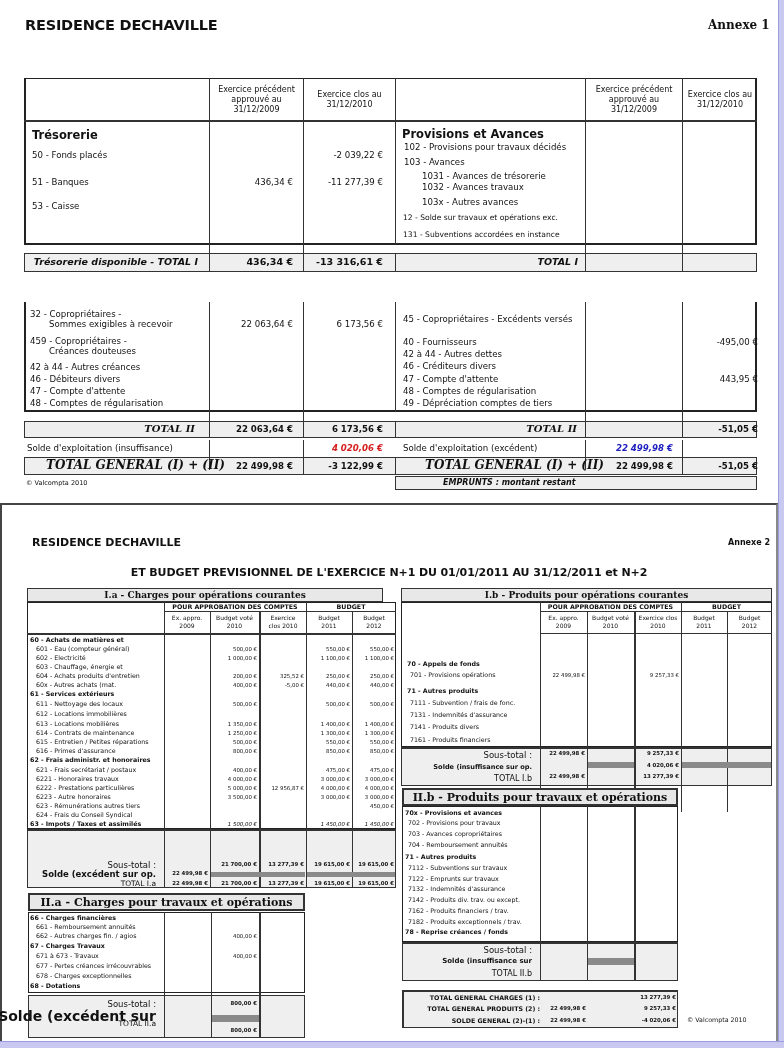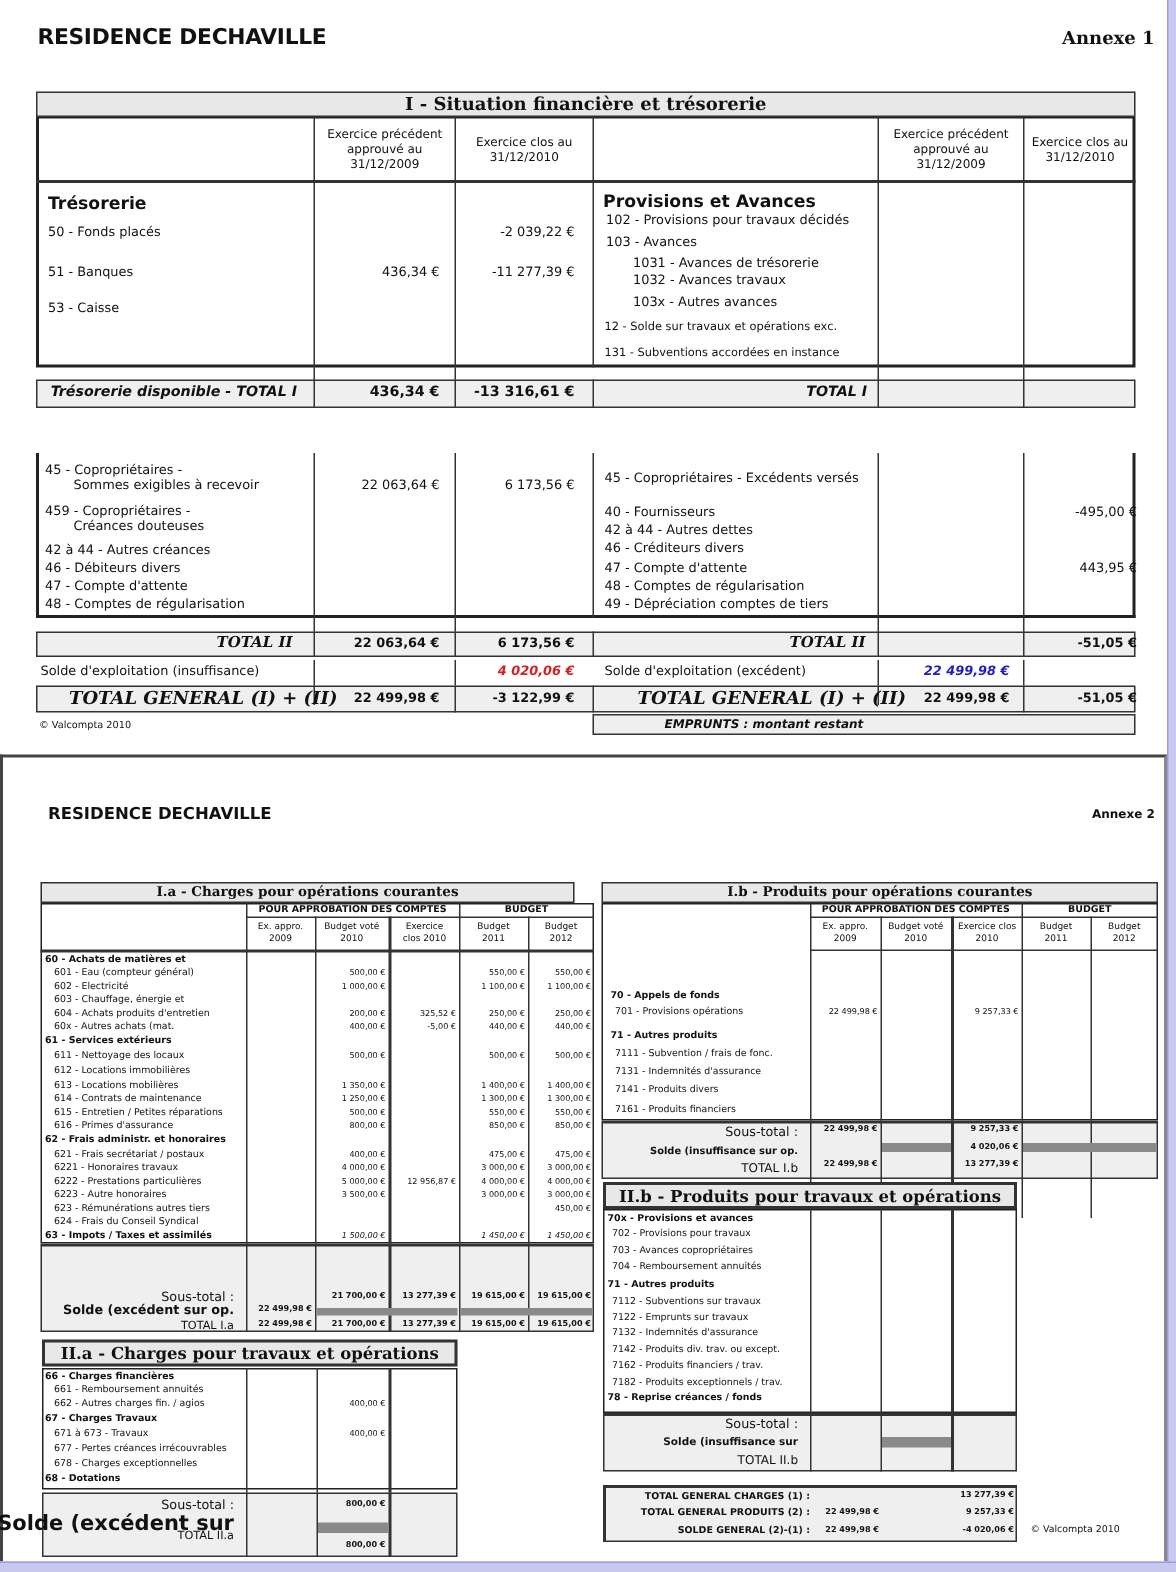--- a/index.html
+++ b/index.html
@@ -29,21 +29,20 @@
 </style>
 </head>
 <body>
 
 <div class="scrollbar"></div>
 
 <div class="page1">
   <div class="abs t-res1">RESIDENCE DECHAVILLE</div>
   <div class="abs t-annexe1">Annexe 1</div>
 
-  <div class="hdr" style="left:24px;top:61px;width:733px;height:17px;font-size:12px;line-height:15px">I - Situation financière et trésorerie</div>
 
   <div class="box" style="left:24px;top:78px;width:733px;height:167px;border-width:1px 2px 2px 2px"></div>
   <div class="hline" style="left:24px;top:120px;width:733px;height:2px"></div>
   <div class="vline" style="left:209px;top:78px;height:167px"></div>
   <div class="vline" style="left:303px;top:78px;height:167px"></div>
   <div class="vline" style="left:395px;top:78px;height:167px"></div>
   <div class="vline" style="left:585px;top:78px;height:167px"></div>
   <div class="vline" style="left:682px;top:78px;height:167px"></div>
 
   <div class="ch" style="left:210px;top:85px;width:93px">
@@ -93,21 +92,21 @@
   <div class="num b" style="right:395px;top:256px;font-size:9.5px">-13 316,61 €</div>
   <div class="txt b i" style="right:200px;top:256px;font-size:9.5px">TOTAL I</div>
 
   <div class="box" style="left:24px;top:302px;width:733px;height:110px;border-width:0 2px 2px 2px"></div>
   <div class="vline" style="left:209px;top:302px;height:130px"></div>
   <div class="vline" style="left:303px;top:302px;height:130px"></div>
   <div class="vline" style="left:395px;top:302px;height:110px"></div>
   <div class="vline" style="left:585px;top:302px;height:130px"></div>
   <div class="vline" style="left:682px;top:302px;height:130px"></div>
 
-  <div class="txt" style="left:30px;top:309px">45 - Copropriétaires -</div>
+  <div class="txt" style="left:30px;top:309px">32 - Copropriétaires -</div>
   <div class="txt" style="left:49px;top:319px">Sommes exigibles à recevoir</div>
   <div class="num" style="right:485px;top:319px">22 063,64 €</div>
   <div class="num" style="right:395px;top:319px">6 173,56 €</div>
   <div class="txt" style="left:30px;top:336px">459 - Copropriétaires -</div>
   <div class="txt" style="left:49px;top:346px">Créances douteuses</div>
   <div class="txt" style="left:30px;top:362px">42 à 44 - Autres créances</div>
   <div class="txt" style="left:30px;top:374px">46 - Débiteurs divers</div>
   <div class="txt" style="left:30px;top:386px">47 - Compte d'attente</div>
   <div class="txt" style="left:30px;top:398px">48 - Comptes de régularisation</div>
 
@@ -156,20 +155,21 @@
   <div class="num b" style="right:20px;top:461px">-51,05 €</div>
 
   <div class="txts" style="left:26px;top:479px;font-size:6.5px">© Valcompta 2010</div>
   <div class="totrow" style="left:395px;top:476px;width:362px;height:14px"></div>
   <div class="txt b i" style="left:443px;top:478px;font-size:8px">EMPRUNTS : montant restant</div>
 </div>
 
 <div class="page2">
   <div class="abs b" style="left:30px;top:31px;font-size:11px">RESIDENCE DECHAVILLE</div>
   <div class="abs b" style="left:726px;top:33px;font-size:8px">Annexe 2</div>
+  <div class="abs b" style="left:0;width:774px;top:61px;font-size:11px;text-align:center;letter-spacing:-0.1px">ET BUDGET PREVISIONNEL DE L'EXERCICE N+1 DU 01/01/2011 AU 31/12/2011 et N+2</div>
 </div>
 
 <div class="hdr" style="left:27px;top:588px;width:356px;height:14px;font-size:9px;line-height:12px">I.a - Charges pour opérations courantes</div>
 <div class="box" style="left:27px;top:602px;width:369px;height:227px;border-width:1px 1px 1px 1px"></div>
 <div class="hline" style="left:164px;top:611px;width:232px"></div>
 <div class="hline" style="left:27px;top:633px;width:369px;height:2px"></div>
 <div class="vline" style="left:164px;top:602px;height:286px"></div>
 <div class="vline" style="left:210px;top:611px;height:277px"></div>
 <div class="vline" style="left:259px;top:611px;height:277px;width:2px"></div>
 <div class="vline" style="left:306px;top:602px;height:286px"></div>

